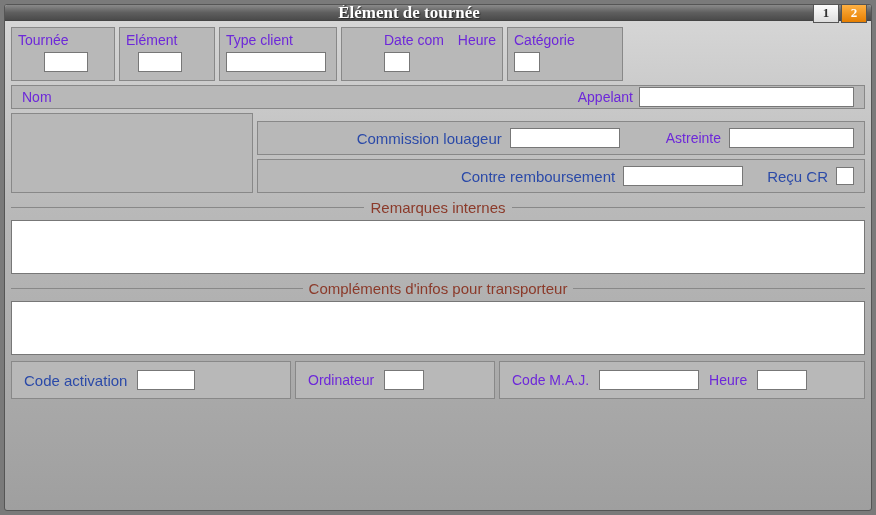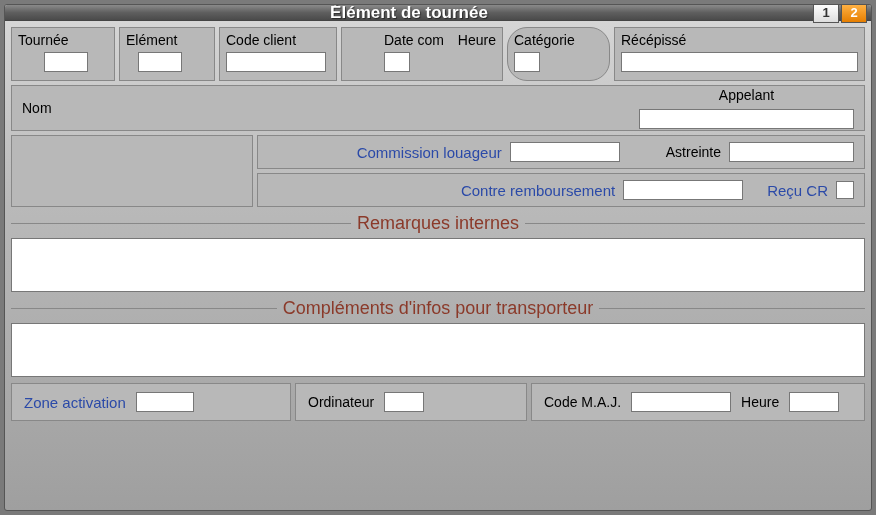--- a/index.html
+++ b/index.html
@@ -23,20 +23,21 @@
     }
     .titlebar {
       background: linear-gradient(to bottom, #8a8a8a 0%, #5f5f5f 50%, #4a4a4a 100%);
       color: #fff;
       font-weight: bold;
       font-size: 17px;
       display: flex;
       align-items: center;
       height: 16px;
       border-bottom: 1px solid #444;
+      font-family: Liberation Serif, serif;
     }
     .titlebar .title {
       flex: 1;
       text-align: center;
       text-shadow: 1px 1px 1px rgba(0,0,0,0.5);
     }
     .titlebar .pager {
       display: flex;
       gap: 2px;
       padding-right: 4px;
@@ -71,23 +72,23 @@
     .row1 {
       display: flex;
       gap: 4px;
     }
     .cell {
       background: #b8b8b8;
       border: 1px solid #888;
       padding: 4px 6px 8px 6px;
       flex: 0 0 auto;
     }
-    .label-green { color: #000000; font-size: 14px; }
+    .label-green { color: #6d28d9; font-size: 14px; }
     .label-blue { color: #2b4aa8; font-size: 15px; }
-    .label-brown { color: #8b3a2a; font-size: 18px; }
+    .label-brown { color: #8b3a2a; font-size: 15px; }
     .field {
       background: #fff;
       border: 1px solid #777;
       height: 20px;
       margin-top: 4px;
     }
     .field-inline {
       background: #fff;
       border: 1px solid #777;
       height: 20px;
@@ -99,35 +100,36 @@
     .w-md { width: 110px; }
     .w-xl { width: 215px; }
     .row2 {
       background: #b8b8b8;
       border: 1px solid #888;
       padding: 1px 10px;
       display: flex;
       align-items: center;
     }
     .row2 .left { flex: 1; }
-    .row2 .right { display: flex; align-items: center; gap: 6px; flex-direction: column; }
+    .row2 .right { display: flex; align-items: center; gap: 6px; }
     .row3 {
       display: flex;
       gap: 4px;
     }
     .row3 .leftpane {
       width: 242px;
       background: #b8b8b8;
       border: 1px solid #888;
     }
     .row3 .rightpane {
       flex: 1;
       display: flex;
       flex-direction: column;
       gap: 4px;
+      margin-top: 8px;
     }
     .bar {
       background: #b8b8b8;
       border: 1px solid #888;
       padding: 6px 10px;
       display: flex;
       align-items: center;
       gap: 8px;
     }
     .bar .spacer { flex: 1; }
@@ -189,39 +191,35 @@
     <div class="row1">
       <div class="cell" style="width:104px;">
         <div class="label-green">Tournée</div>
         <div class="field w-sm" style="margin-left:26px;"></div>
       </div>
       <div class="cell" style="width:96px;">
         <div class="label-green">Elément</div>
         <div class="field w-sm" style="margin-left:12px;"></div>
       </div>
       <div class="cell" style="width:118px;">
-        <div class="label-green">Code client</div>
+        <div class="label-green">Type client</div>
         <div class="field" style="width:100px;"></div>
       </div>
       <div class="cell" style="width:162px;display:flex;gap:4px;flex-direction:row;">
         <div style="flex:1;margin-left:36px;">
           <div class="label-green">Date com</div>
           <div class="field w-xs"></div>
         </div>
         <div style="flex:0 0 auto;">
           <div class="label-green">Heure</div>
         </div>
       </div>
-      <div class="cell" style="width:103px;border-radius:20px;">
+      <div class="cell" style="width:116px;">
         <div class="label-green">Catégorie</div>
         <div class="field w-xs"></div>
-      </div>
-      <div class="cell row-recepisse">
-        <div class="label-green">Récépissé</div>
-        <div class="field" style="width:100%;"></div>
       </div>
     </div>
 
     <div class="row2">
       <div class="left">
         <span class="label-green">Nom</span>
       </div>
       <div class="right">
         <span class="label-green">Appelant</span>
         <span class="field-inline w-xl"></span>
@@ -259,24 +257,24 @@
 
     <div class="heading-wrap">
       <div class="line"></div>
       <span class="label-brown">Compléments d'infos pour transporteur</span>
       <div class="line"></div>
     </div>
     <div class="textarea"></div>
 
     <div class="footer">
       <div class="footer-cell" style="width:280px;">
-        <span class="label-blue">Zone activation</span>
+        <span class="label-blue">Code activation</span>
         <span class="field-inline" style="width:58px;"></span>
       </div>
-      <div class="footer-cell" style="width:232px;">
+      <div class="footer-cell" style="width:200px;">
         <span class="label-green">Ordinateur</span>
         <span class="field-inline" style="width:40px;"></span>
       </div>
       <div class="footer-cell grow">
         <span class="label-green">Code M.A.J.</span>
         <span class="field-inline" style="width:100px;"></span>
         <span class="label-green">Heure</span>
         <span class="field-inline" style="width:50px;"></span>
       </div>
     </div>

